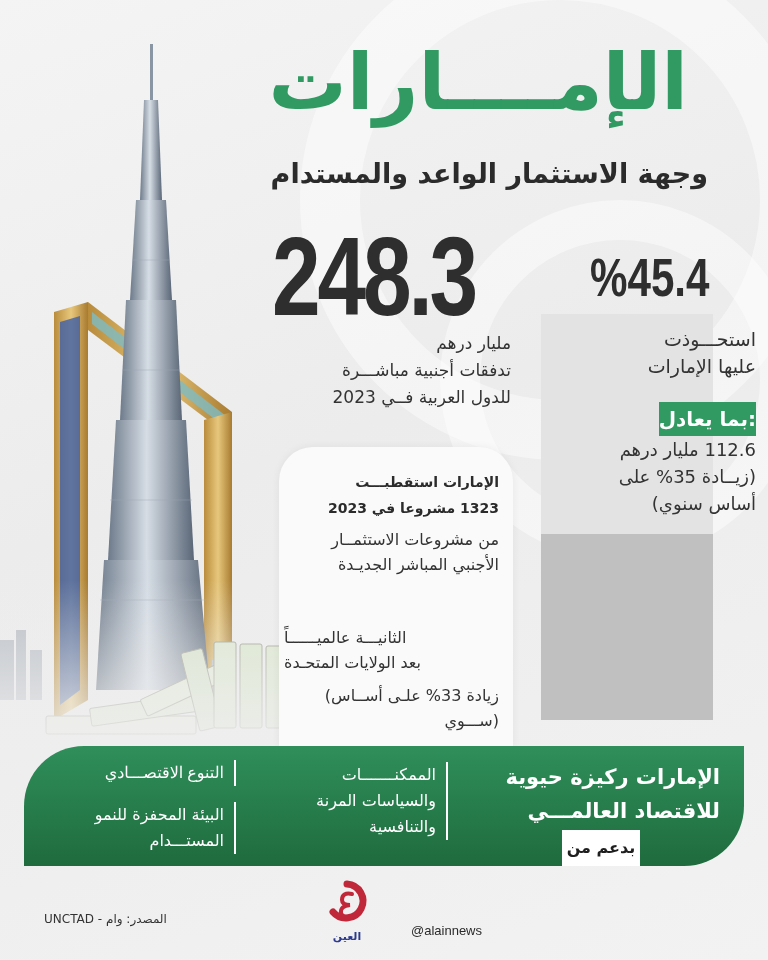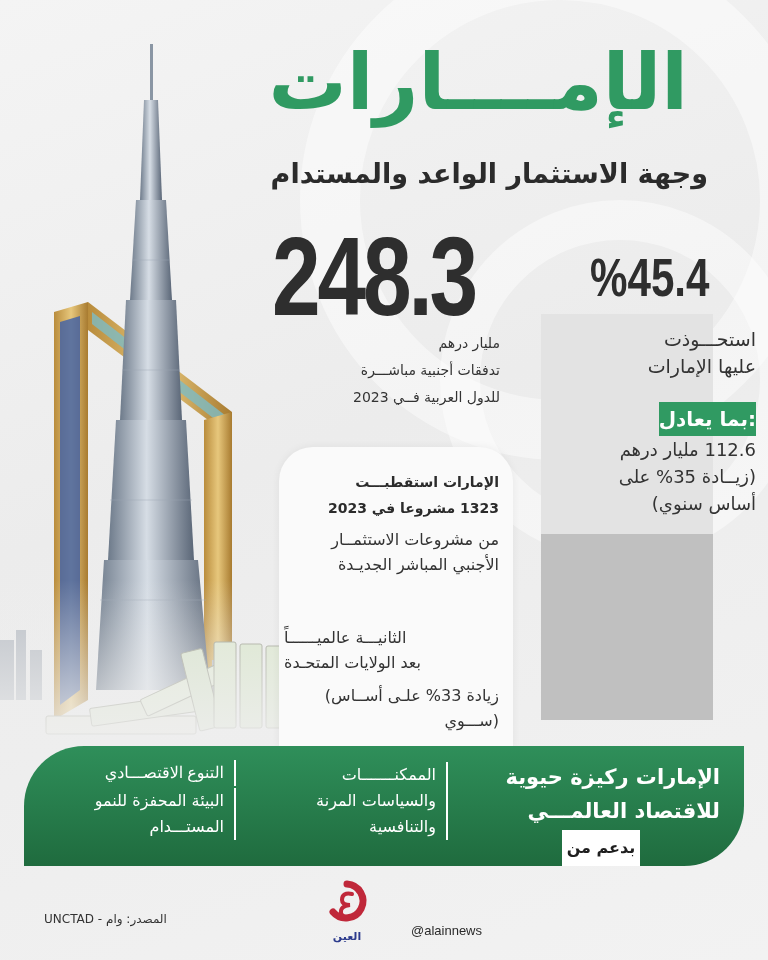--- a/index.html
+++ b/index.html
@@ -31,23 +31,23 @@
 
   
   .big-number {
     position: absolute; top: 212px; left: 272px; width: 230px;
     font-family: "Liberation Sans", sans-serif;
     font-size: 112px; font-weight: bold; color: #2e2e2e;
     letter-spacing: -4px; transform: scaleX(0.78); transform-origin: left top;
     white-space: nowrap;
   }
   .big-caption {
-    position: absolute; top: 330px; left: 260px; width: 240px;
-    text-align: right; direction: rtl;
-    font-size: 14px; line-height: 27px; color: #333;
+    position: absolute; top: 330px; left: 271px; width: 240px;
+    text-align: right; direction: rtl;
+    font-size: 17px; line-height: 27px; color: #333;
   }
 
   
   .pct-number {
     position: absolute; top: 246px; left: 590px; width: 140px;
     font-family: "Liberation Sans", sans-serif;
     font-size: 54px; font-weight: bold; color: #2e2e2e;
     transform: scaleX(0.78); transform-origin: left top; white-space: nowrap;
   }
 
@@ -123,21 +123,21 @@
     background: #fff; color: #1f1f1f; font-weight: bold; font-size: 16px;
     text-align: center; line-height: 36px; direction: rtl;
   }
   .pillar {
     position: absolute; text-align: right; direction: rtl;
     color: #fff; font-size: 16px; line-height: 26px;
     padding-right: 10px; border-right: 2px solid #fff;
   }
   .pillar.p1 { top: 16px; right: 296px; width: 180px; }
   .pillar.p2 { top: 14px; right: 508px; width: 180px; font-family: Liberation Serif, serif; }
-  .pillar.p3 { top: 42px; right: 508px; width: 180px; }
+  .pillar.p3 { top: 56px; right: 508px; width: 180px; }
 
   
   .source {
     position: absolute; top: 912px; left: 44px; width: 200px;
     direction: rtl; text-align: left; font-size: 12px; color: #333;
   }
   .logo { position: absolute; top: 878px; left: 322px; width: 50px; height: 70px; }
   .handle {
     position: absolute; top: 923px; left: 378px;
     font-family: "Liberation Sans", sans-serif; font-size: 13px; color: #2a2a2a; margin-left: 33px;

